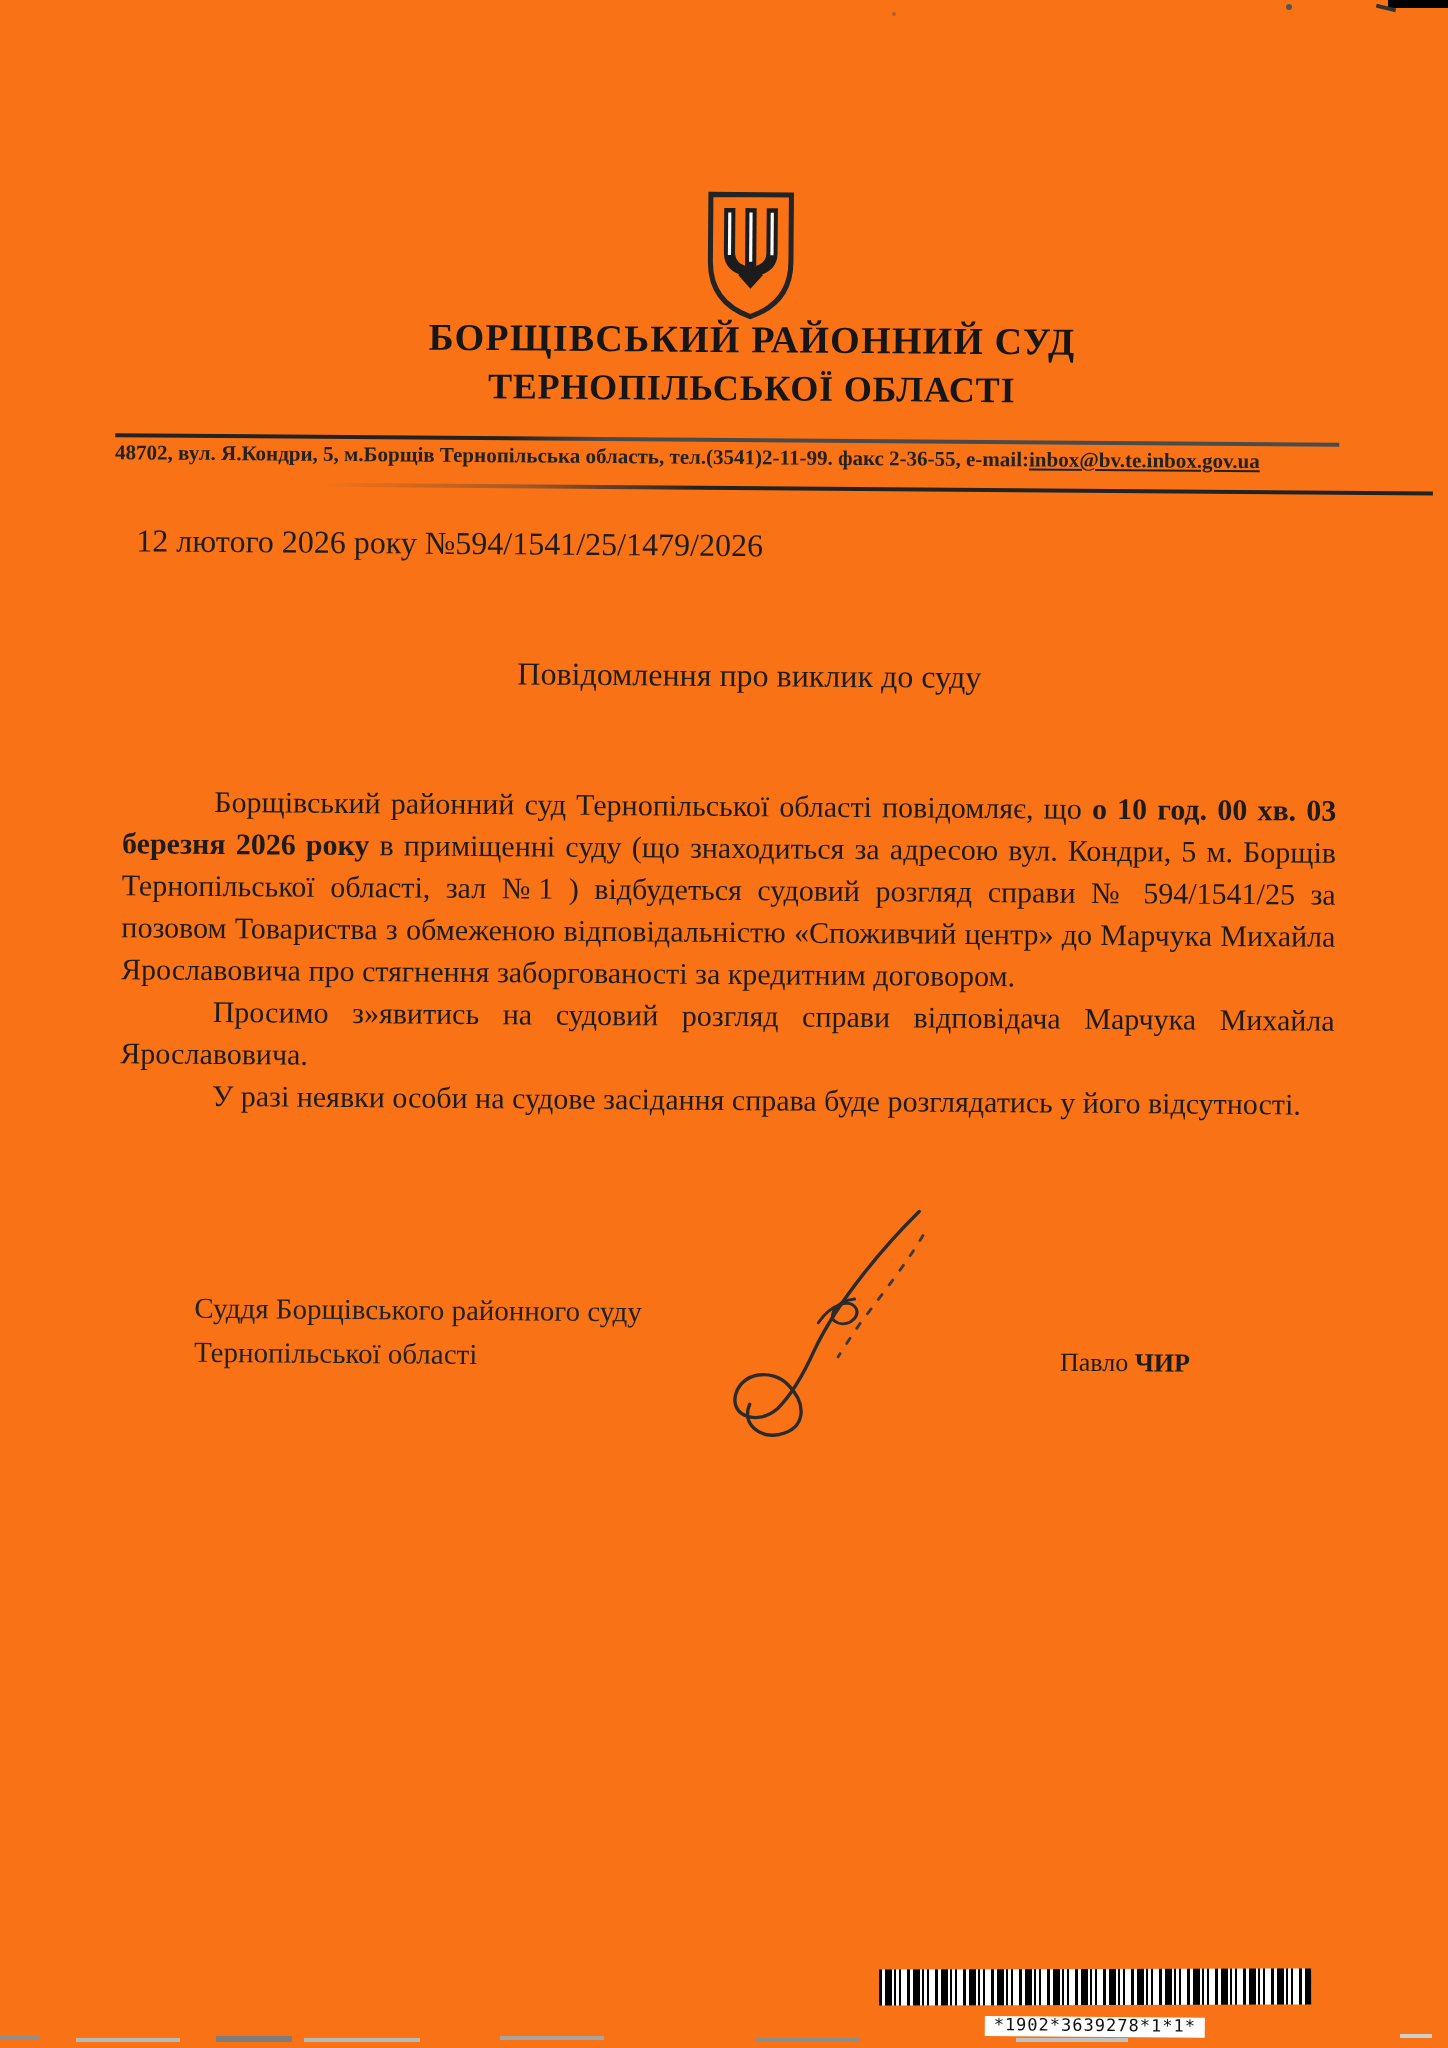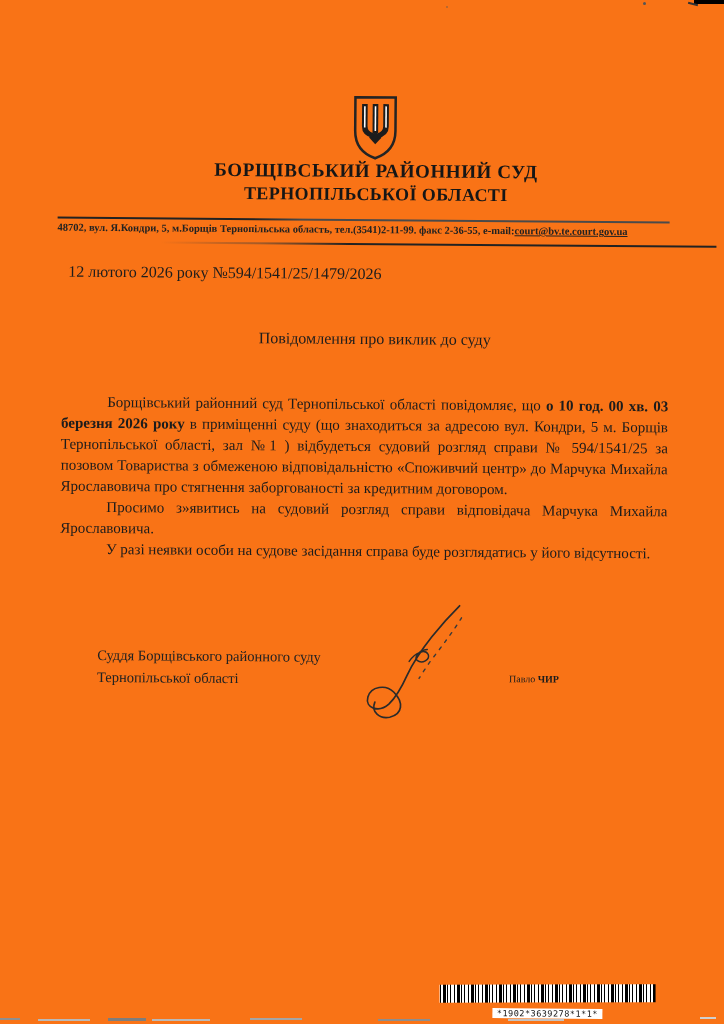--- a/index.html
+++ b/index.html
@@ -55,21 +55,21 @@
     position:absolute;left:62px;top:394px;width:607px;
     font-size:15px;line-height:21px;text-align:justify;color:#1c1c1c;
   }
   .body-text p{margin:0;text-indent:46px;}
   .body-text .b{font-weight:bold;}
   
   .sig-role{
     position:absolute;left:100px;top:646px;font-size:14.5px;line-height:22px;color:#222;
   }
   .sig-name{
-    position:absolute;left:512px;top:672px;font-size:10px;color:#1c1c1c;
+    position:absolute;left:533px;top:672px;font-size:13px;color:#1c1c1c;
   }
   .sig-name .last{font-weight:bold;}
   .signature-svg{position:absolute;left:362px;top:597px;width:120px;height:124px;}
   
   .barcode-wrap{
     position:absolute;left:445px;top:983px;width:216px;text-align:center;
   }
   .barcode-bars{
     height:18px;width:216px;
     background:repeating-linear-gradient(90deg,
@@ -111,21 +111,21 @@
         <path d="M67.6,20 h2.8 v38 h-2.8 z"></path>
       </g>
     </svg>
 
     <div class="court-name">
       <div class="l1">БОРЩІВСЬКИЙ РАЙОННИЙ СУД</div>
       <div class="l2">ТЕРНОПІЛЬСЬКОЇ ОБЛАСТІ</div>
     </div>
 
     <div class="rule-top"></div>
-    <div class="address"><span>48702, вул. Я.Кондри, 5,  м.Борщів Тернопільська область, тел.(3541)2-11-99. факс 2-36-55, e-mail:</span><span class="email">court@bv.te.court.gov.ua</span></div>
+    <div class="address"><span>48702, вул. Я.Кондри, 5,  м.Борщів Тернопільська область, тел.(3541)2-11-99. факс 2-36-55, e-mail:</span><span class="email">inbox@bv.te.inbox.gov.ua</span></div>
     <div class="rule-bottom"></div>
 
     <div class="date-line">12 лютого 2026 року №594/1541/25/1479/2026</div>
 
     <div class="doc-title">Повідомлення про виклик до суду</div>
 
     <div class="body-text">
       <p><span>Борщівський районний суд  Тернопільської області  повідомляє, що </span><span class="b">о 10 год. 00 хв. 03 березня 2026 року</span><span> в приміщенні суду (що знаходиться за адресою вул. Кондри, 5 м. Борщів Тернопільської області, зал №1 ) відбудеться судовий розгляд справи № 594/1541/25 за позовом Товариства з обмеженою відповідальністю «Споживчий центр» до Марчука Михайла Ярославовича про стягнення заборгованості за кредитним договором.</span></p>
       <p>Просимо з»явитись на судовий розгляд справи відповідача Марчука Михайла Ярославовича.</p>
       <p>У разі неявки особи на судове засідання справа буде розглядатись у його відсутності.</p>

